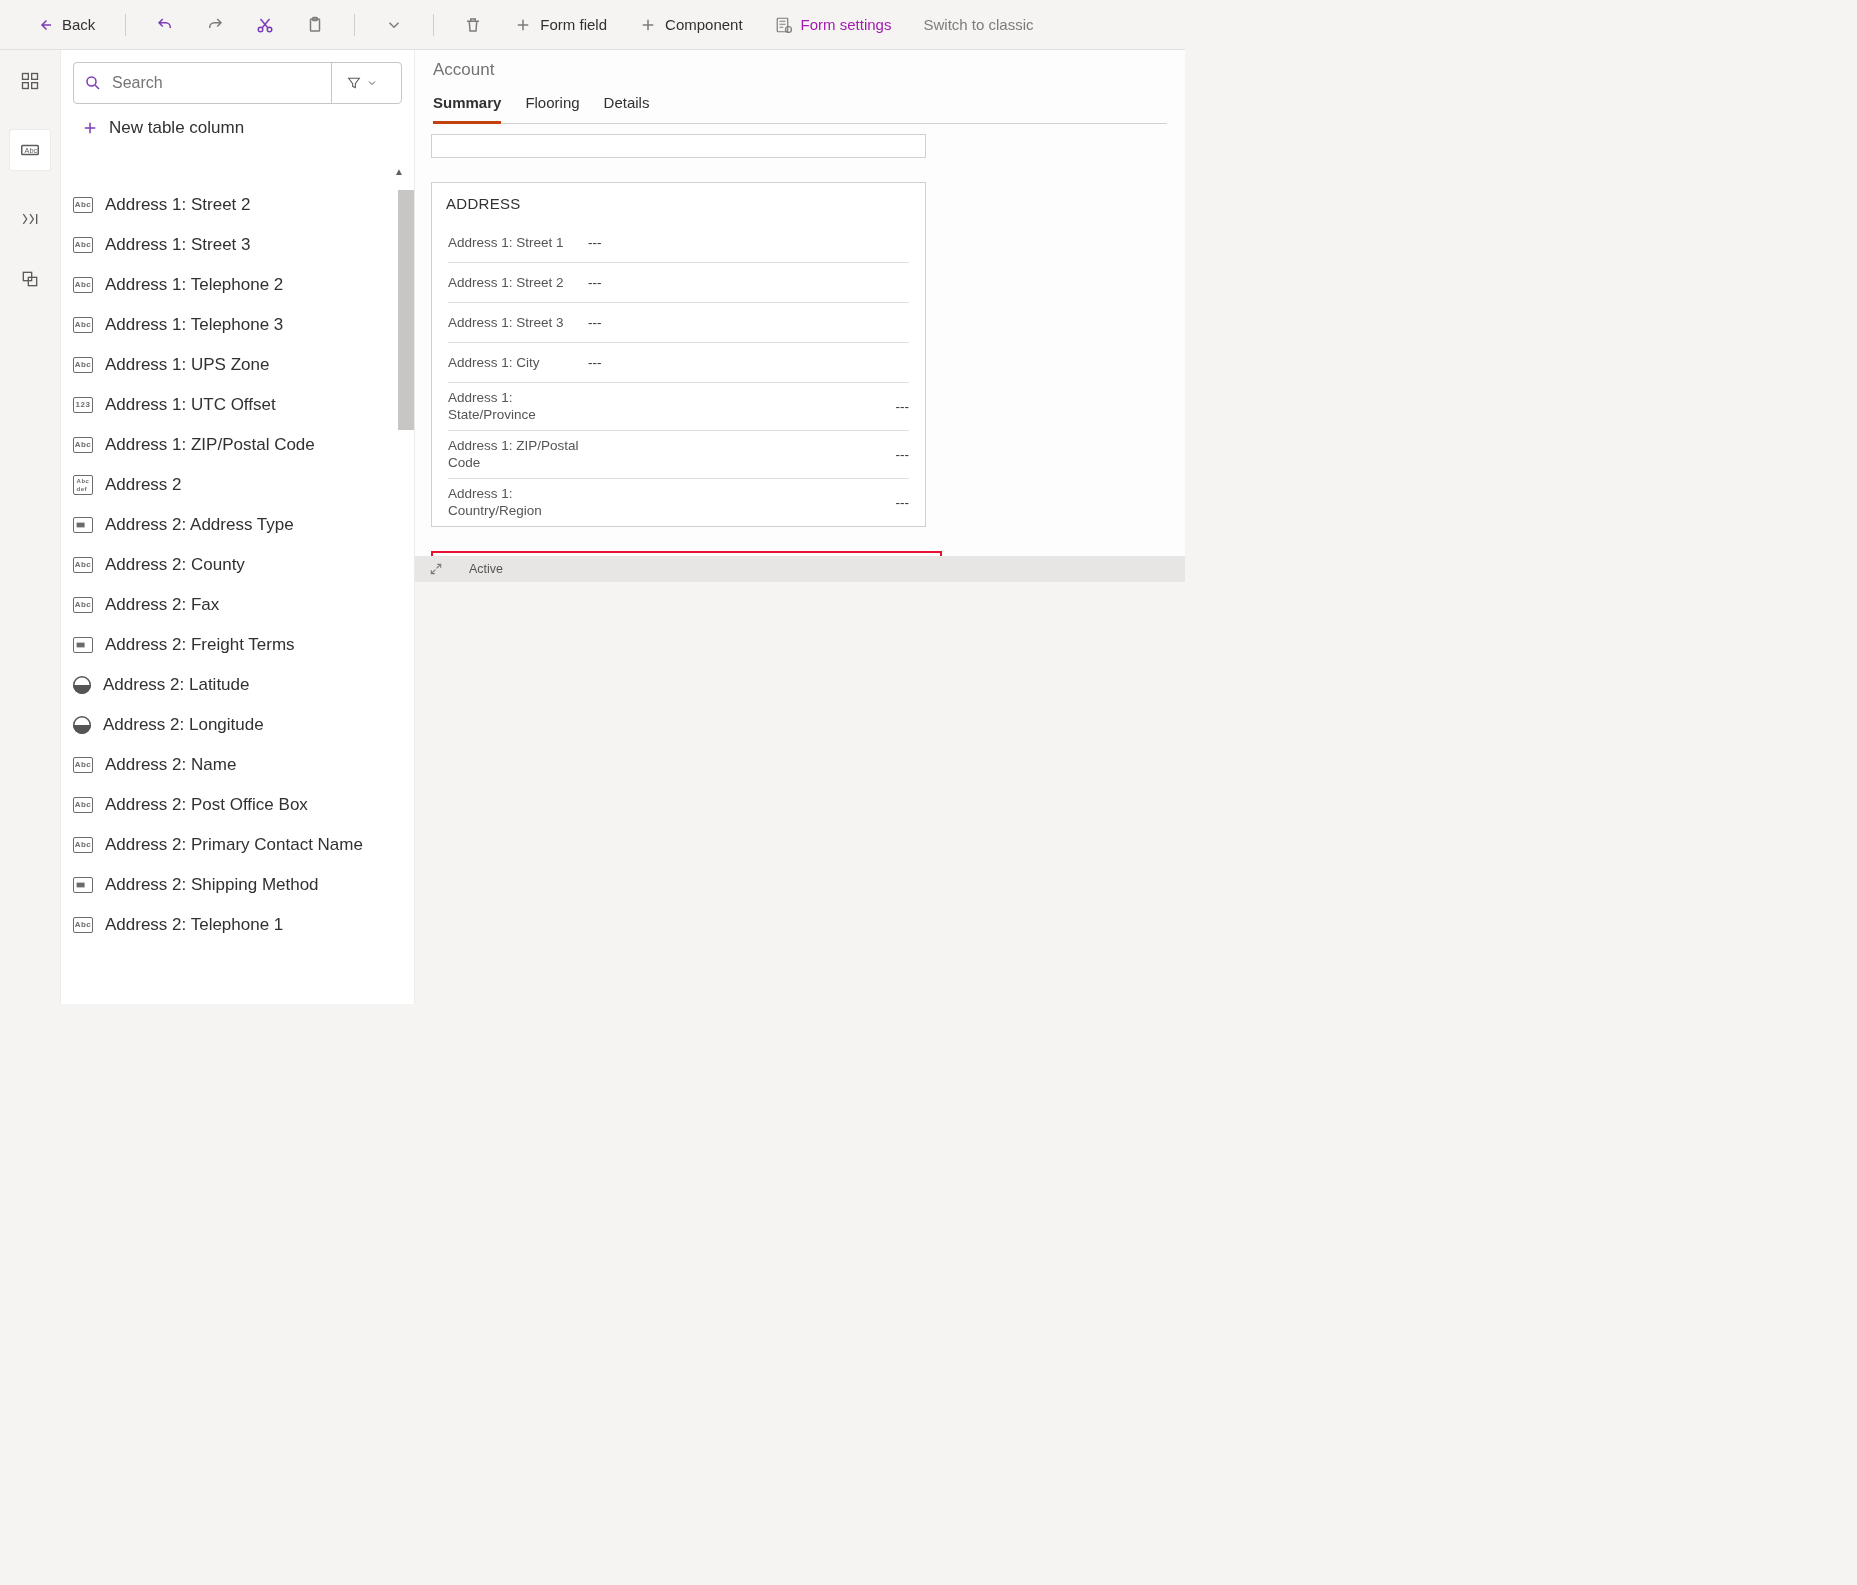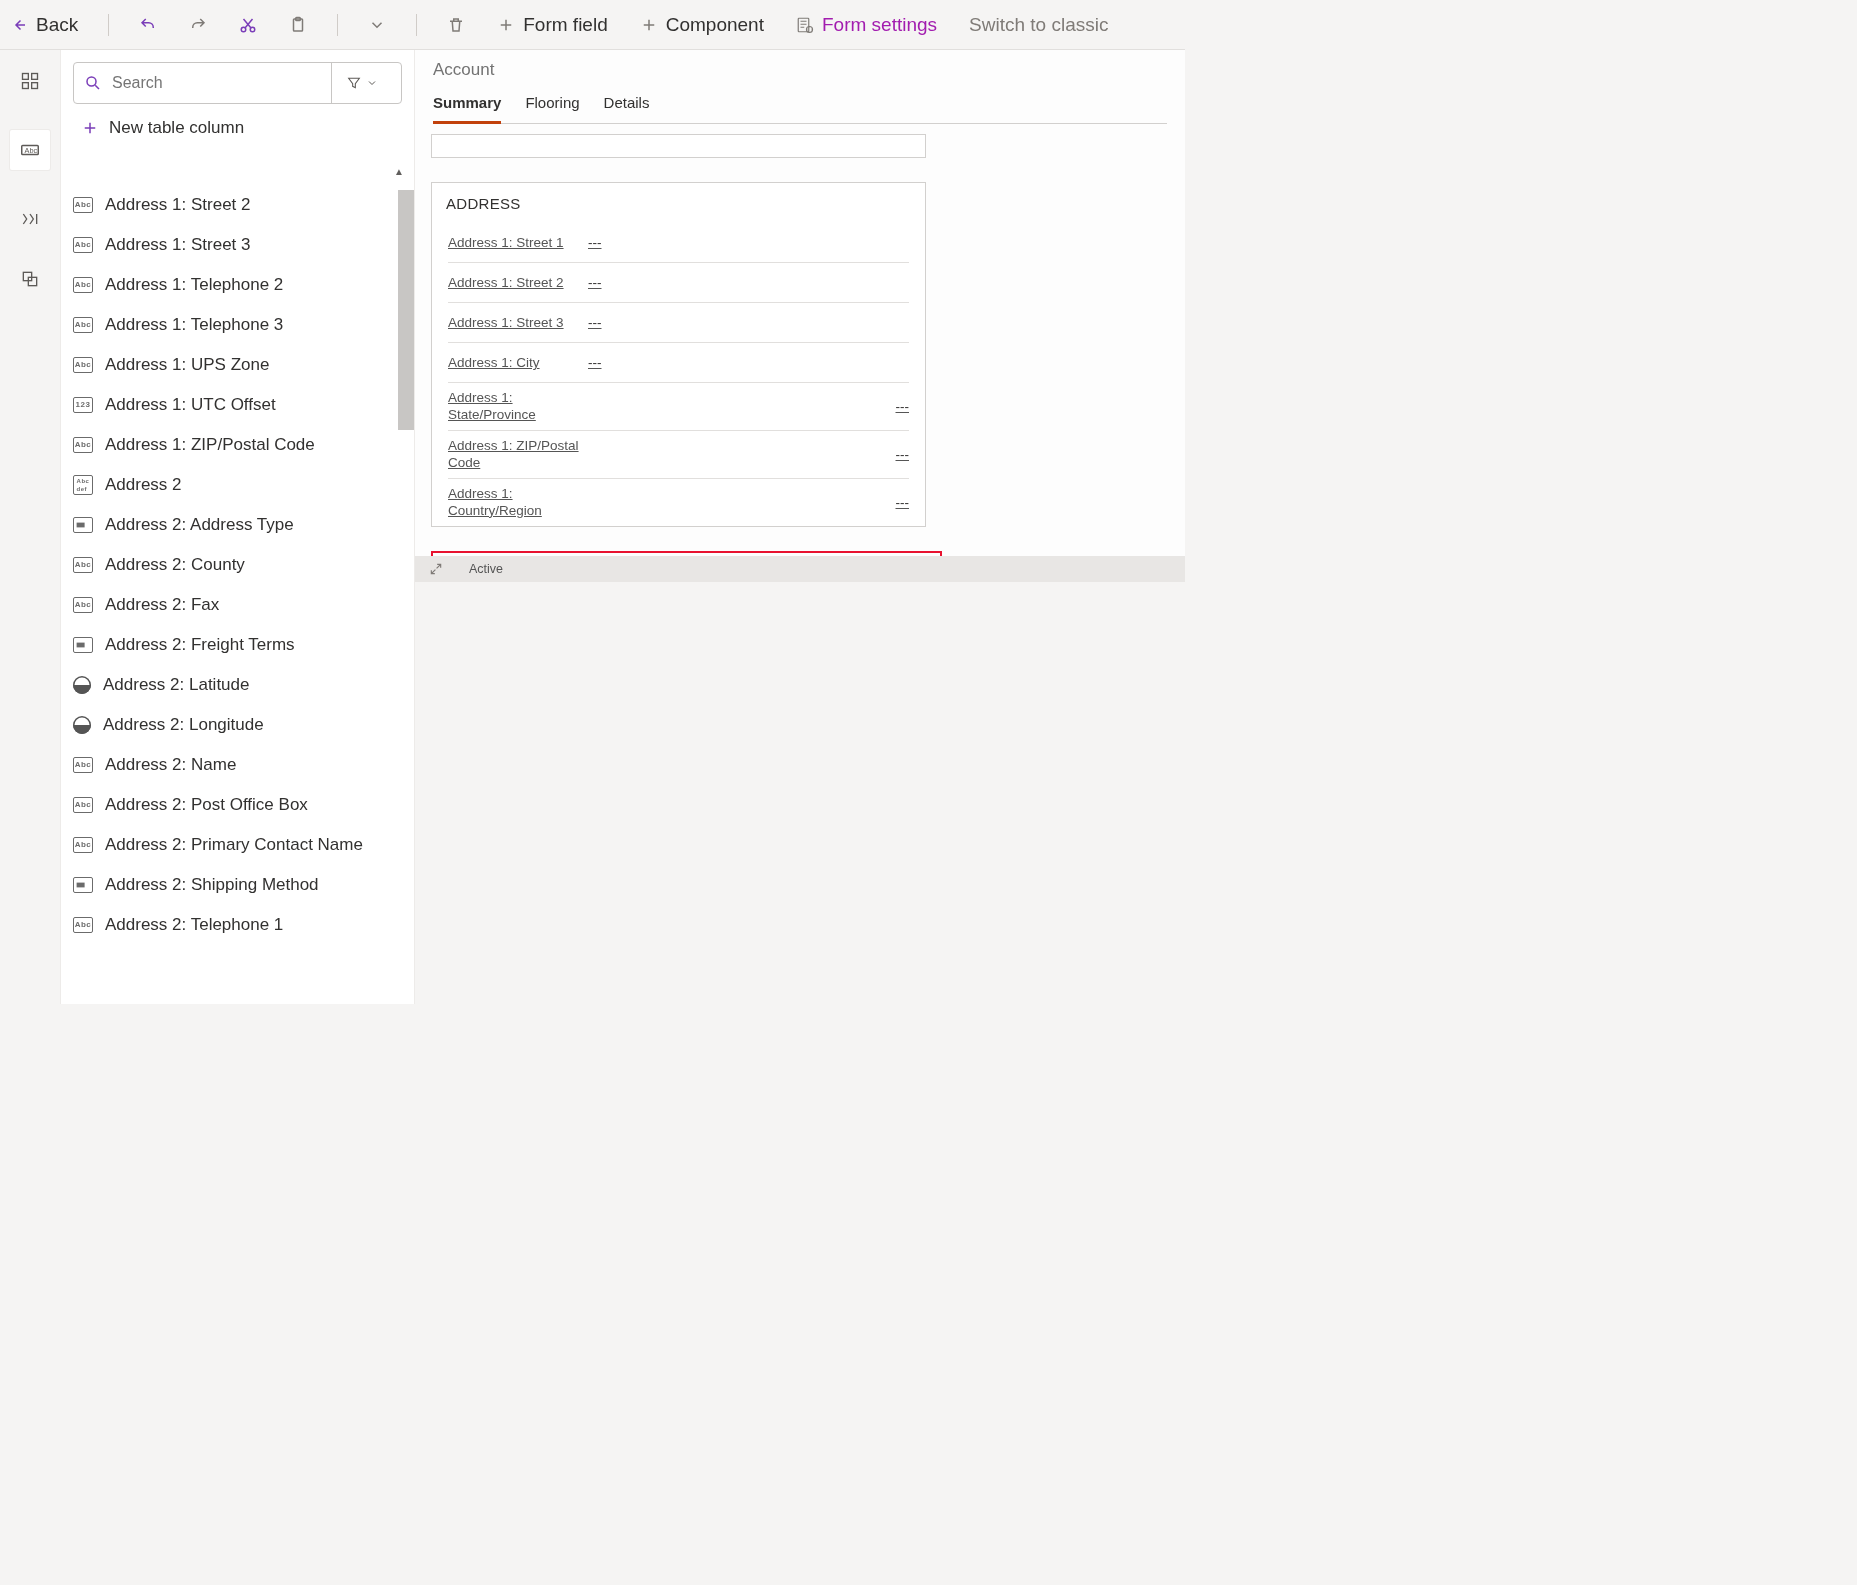--- a/index.html
+++ b/index.html
@@ -1,19 +1,19 @@
 <!DOCTYPE html>
 <html><head>
 <meta charset="utf-8">
 <style>
   * { box-sizing: border-box; margin:0; padding:0; font-family: "Segoe UI", Arial, sans-serif; }
   body { background:#f5f4f3; color:#323130; width:1185px; height:1004px; overflow:hidden; }
 
   
-  .toolbar { height:50px; display:flex; align-items:center; gap:16px; padding:0 2px; background:#f5f4f3; border-bottom:1px solid #e1dfdd; font-size:19px; }
+  .toolbar { height:50px; display:flex; align-items:center; gap:16px; padding:0 28px; background:#f5f4f3; border-bottom:1px solid #e1dfdd; font-size:15px; }
   .toolbar .sep { width:1px; height:22px; background:#d0ccc8; margin:0 6px; }
   .tbtn { display:flex; align-items:center; gap:8px; height:36px; padding:0 8px; color:#323130; cursor:pointer; }
   .tbtn.disabled, .tbtn .label.disabled { color:#a21caf; }
   .icon { width:18px; height:18px; flex:0 0 auto; display:inline-block; }
   .icon svg { width:100%; height:100%; }
   .back-arrow svg { stroke:#7a3db8; }
   .purple-stroke svg { stroke:#7a3db8; }
   .gray-stroke svg { stroke:#7f7b77; }
   .gray-text { color:#7f7b77; }
 
@@ -45,21 +45,21 @@
   .canvas { flex:1; background:#fdfdfd; display:flex; flex-direction:column; }
   .form-header { padding:10px 18px 0; }
   .form-header .entity { font-size:17px; color:#737373; }
   .tabs { display:flex; gap:24px; margin-top:14px; border-bottom:1px solid #d2d0ce; font-size:15px;}
   .tab { padding-bottom:10px; cursor:pointer; color:#323130;}
   .tab.active { border-bottom:3px solid #c2410c; font-weight:600; margin-bottom:-1px;}
   .form-body { padding:10px 16px 0; overflow:hidden; flex:1; position:relative;}
   .section { border:1px solid #d2d0ce; margin-bottom:24px; background:#fff; width:495px;}
   .section.empty { height:24px;}
   .section h3 { font-weight:400; font-size:15px; padding:12px 14px 10px; letter-spacing:0.3px; color:#323130;}
-  .field-row { display:flex; align-items:center; border-top:1px solid #e1dfdd; height:40px; margin:0 16px; font-size:13.5px; color:#555;text-decoration:underline;}
+  .field-row { display:flex; align-items:center; border-top:1px solid #e1dfdd; height:40px; margin:0 16px; font-size:13.5px; color:#555;}
   .field-row:first-of-type{border-top:none;}
   .field-row .lbl { width:140px; padding:4px 0;}
   .field-row .val { color:#323130;}
   .field-row.tall { height:48px;justify-content:space-between;}
   .field-row.tall .lbl { line-height:1.25;}
   .section-wrap.highlight { outline:2px solid #e8122f; outline-offset:-2px; padding:8px;}
 
   .status-bar { height:26px; background:#e8e6e4; display:flex; align-items:center; padding:0 14px; gap:26px; font-size:12.5px; color:#555;}
   .below { flex:1; background:#f5f4f3;}
 </style>

